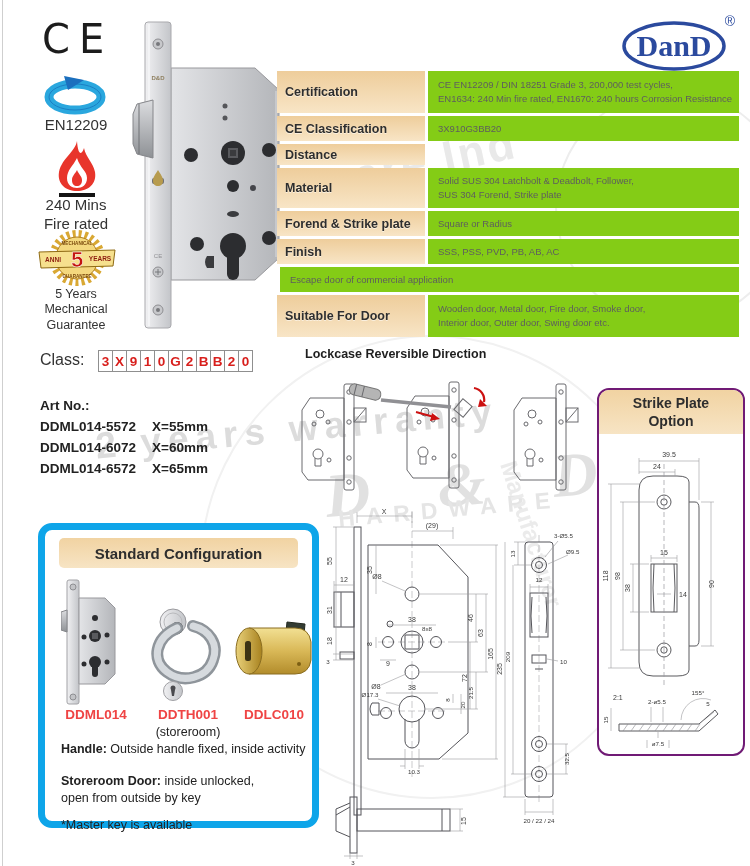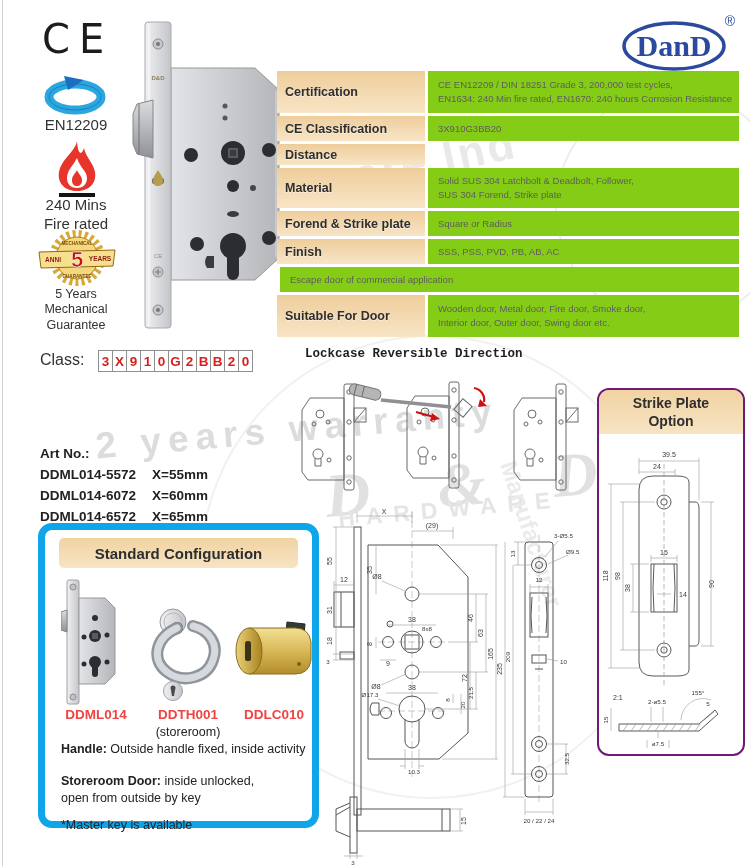--- a/index.html
+++ b/index.html
@@ -32,25 +32,25 @@
        padding:0 8px;font-weight:bold;font-size:12.5px;color:#2e2e2e;text-shadow:0 1px 0 rgba(255,255,255,.55);}
   .val{flex:1;margin-left:3px;background:#84cc16;display:flex;align-items:center;padding:2px 4px 2px 10px;
        font-size:9.5px;color:#5e5e5e;white-space:pre-line;line-height:1.45;}
   .h21{min-height:21px;} .h36{min-height:36px;} .h38{min-height:38px;}
   
   .class-lbl{left:40px;top:351px;font-size:16px;color:#333;}
   .class-cells{left:99px;top:350px;display:flex;}
   .ccell{width:13px;height:20px;border:1px solid #8f8f8f;margin-left:-1px;background:#fff;
          display:flex;align-items:center;justify-content:center;font-size:13.5px;font-weight:bold;color:#d81f1c;}
   
-  .art{left:40px;top:398px;font-size:13.5px;font-weight:bold;color:#222;margin-top:48px;}
+  .art{left:40px;top:398px;font-size:13.5px;font-weight:bold;color:#222;}
   .art div{margin-bottom:6px;}
   .art-line span{display:inline-block;}
   .art-size{margin-left:16px;}
-  .lockcase-title{left:305px;top:347px;font-size:12.5px;font-weight:bold;color:#1e1e1e;font-family:Liberation Mono, monospace;}
+  .lockcase-title{left:305px;top:347px;font-size:12.5px;font-weight:bold;color:#1e1e1e;}
   
   .strike-box{left:597px;top:388px;width:148px;height:368px;border:2px solid #701a75;border-radius:12px;background:#fff;box-sizing:border-box;}
   .strike-head{position:absolute;left:0;top:0;right:0;height:44px;background:linear-gradient(180deg,#f1d3a2,#f7e4c4);
                border-radius:10px 10px 0 0;display:flex;align-items:center;justify-content:center;text-align:center;
                font-weight:bold;font-size:14px;color:#2e2e2e;white-space:pre-line;line-height:1.3;}
   .std-box{left:38px;top:523px;width:281px;height:305px;border:7px solid #0ea5e9;border-radius:14px;background:#fff;box-sizing:border-box;}
   .std-head{position:absolute;left:14px;right:14px;top:8px;height:30px;background:linear-gradient(180deg,#f1d3a2,#f7e4c4);
             border-radius:5px;display:flex;align-items:center;justify-content:center;font-weight:bold;font-size:15px;color:#2e2e2e;}
   .pname{position:absolute;font-weight:bold;font-size:13.5px;color:#ef4444;text-align:center;}
   .pnote{position:absolute;font-size:12.5px;color:#222;text-align:center;}

